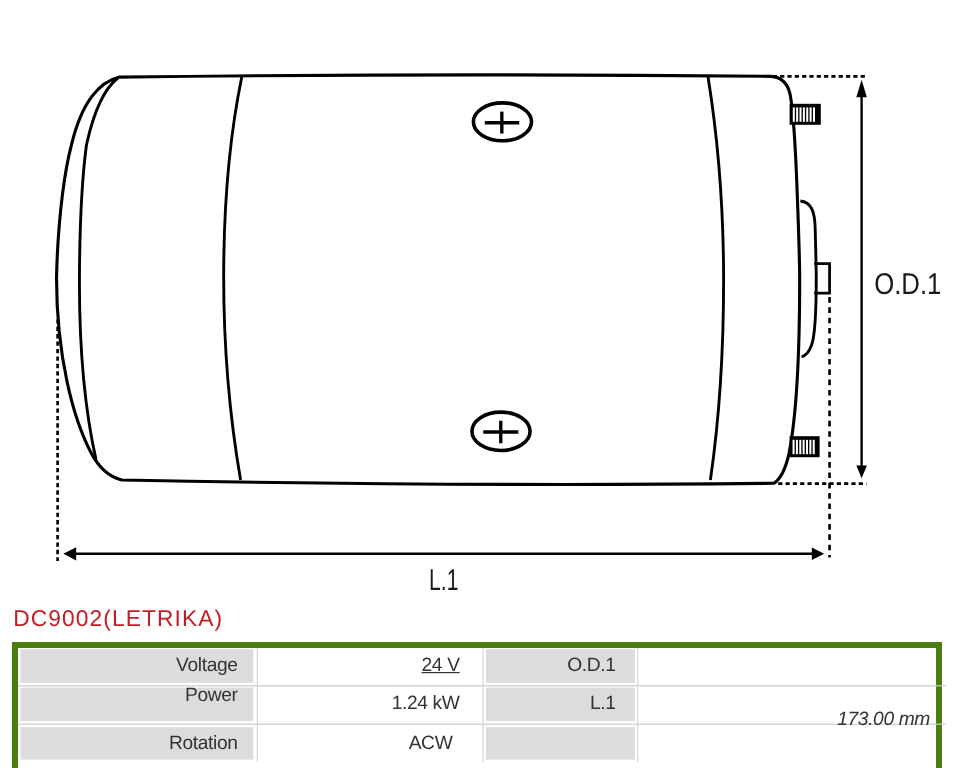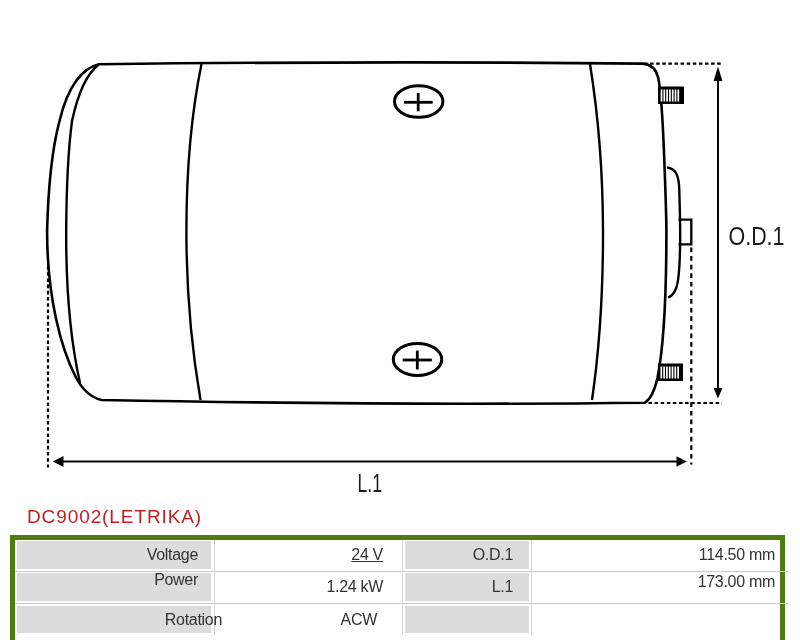--- a/index.html
+++ b/index.html
@@ -1,19 +1,19 @@
 <!DOCTYPE html>
 <html><head>
 <meta charset="utf-8">
 <style>
   html,body{margin:0;padding:0;background:#ffffff;}
   body{width:800px;height:640px;position:relative;font-family:"Liberation Sans",sans-serif;overflow:hidden;}
   #drawing{position:absolute;left:0;top:0;}
   
-  #title{position:absolute;left:11px;top:506px;font-size:19px;color:#c41e23;letter-spacing:0.9px;margin-left:16px;}
+  #title{position:absolute;left:11px;top:506px;font-size:19px;color:#c41e23;letter-spacing:0.9px;}
   
   #spec{position:absolute;left:10px;top:535px;width:775px;height:112px;border:5px solid #4d7c0f;box-sizing:border-box;}
   #spec .hline{position:absolute;left:0;width:773px;height:1px;background:#cbcbcb;}
   #spec .vline{position:absolute;top:0;height:95px;width:1px;background:#d6d6d6;}
   #spec .g{position:absolute;background:#dcdcdc;height:28px;}
   #spec .t{position:absolute;height:28px;line-height:28px;font-size:16px;letter-spacing:-0.3px;color:#333333;white-space:nowrap;}
 </style>
 </head>
 <body>
 
@@ -119,26 +119,25 @@
   <div class="g" style="left:2px;top:66px;width:194px;height:27px;"></div>
 
   <div class="g" style="left:390px;top:66px;width:124px;height:27px;"></div>
 
   <div class="t" style="right:582px;top:1px;">Voltage</div>
 
   <div class="t" style="right:397px;top:1px;text-decoration:underline;">24 V</div>
 
   <div class="t" style="right:267px;top:1px;">O.D.1</div>
 
-  <div class="t" style="right:5px;top:1px;">114.50 mm</div>
 
   <div class="t" style="right:582px;top:26px;">Power</div>
 
   <div class="t" style="right:397px;top:33px;">1.24 kW</div>
 
   <div class="t" style="right:267px;top:33px;">L.1</div>
 
-  <div class="t" style="right:5px;top:28px;">173.00 mm</div>
+  <div class="t" style="right:5px;top:46px;font-style:italic;">173.00 mm</div>
 
-  <div class="t" style="right:558px;top:66px;">Rotation</div>
+  <div class="t" style="right:582px;top:66px;">Rotation</div>
 
   <div class="t" style="right:403px;top:66px;">ACW</div>
 </div>
 
 </body></html>

